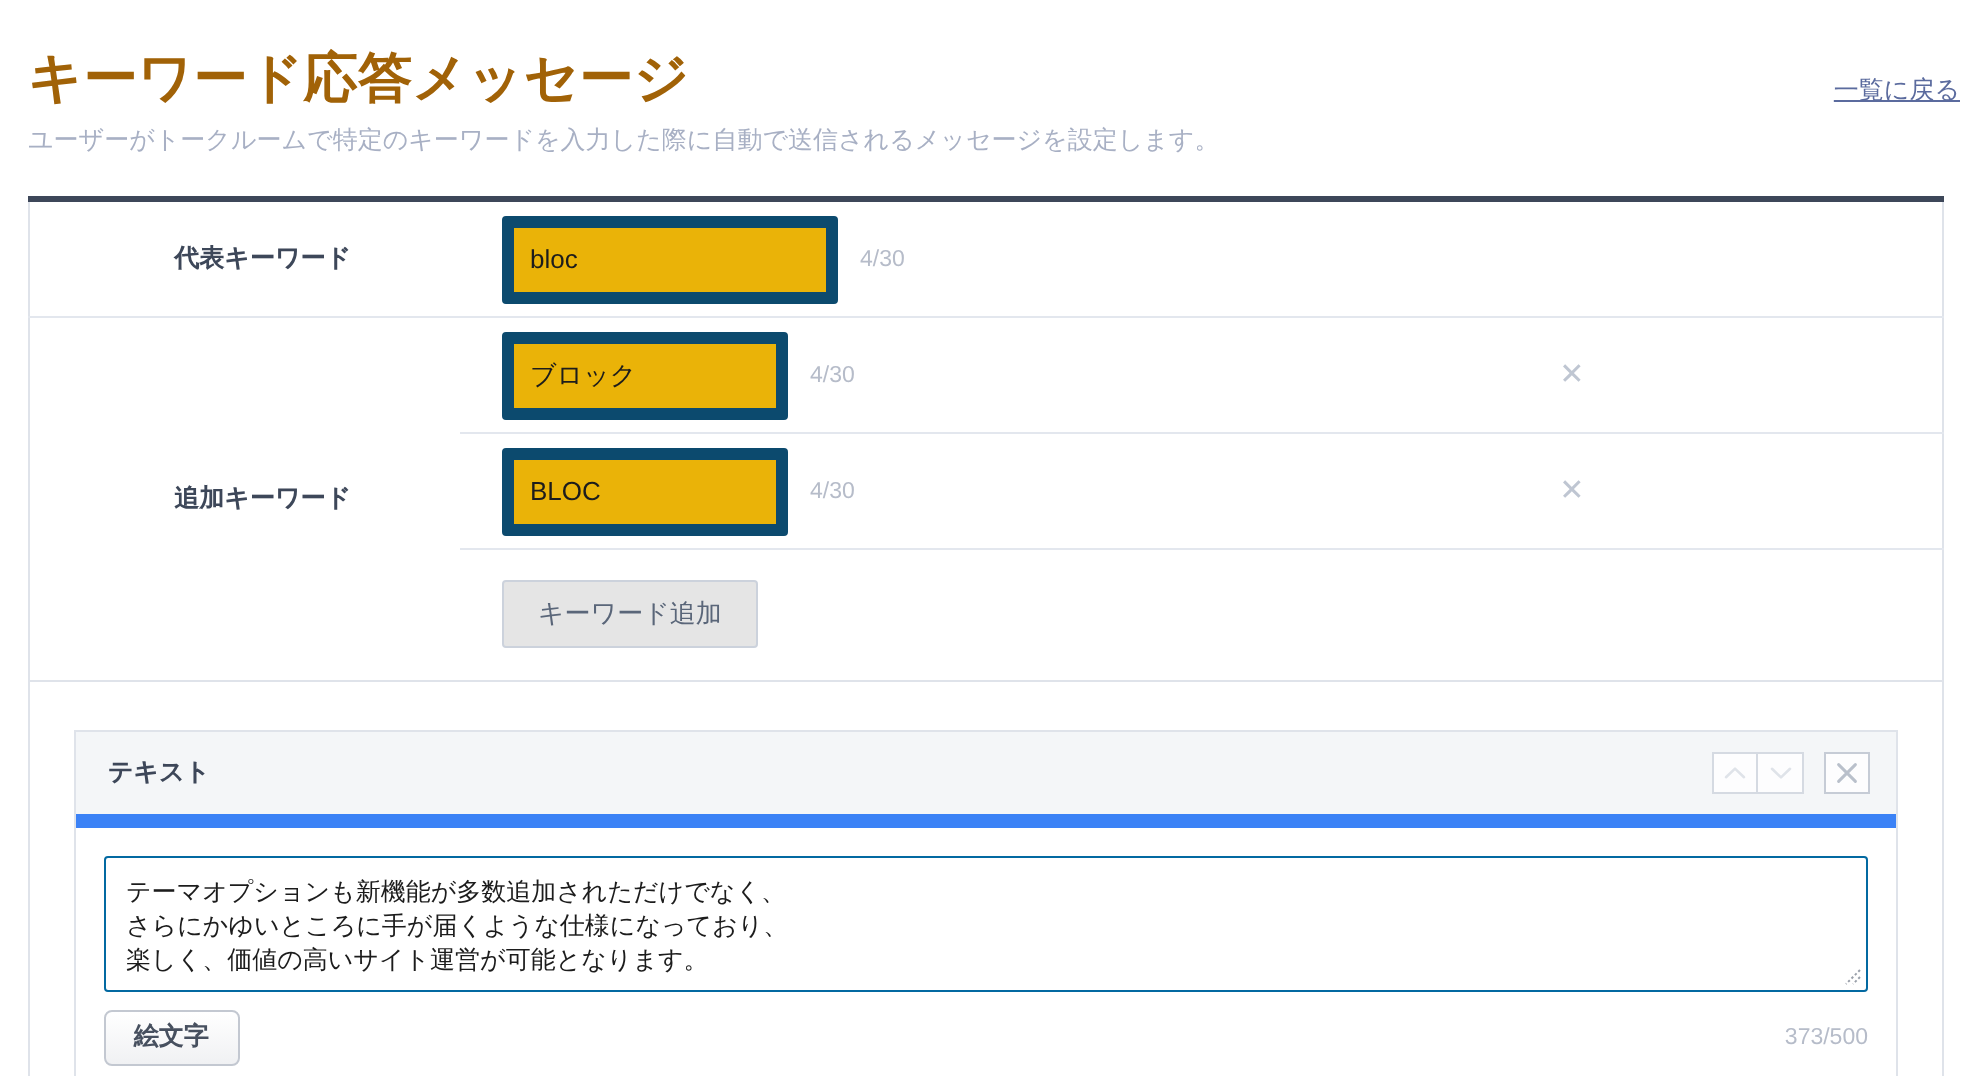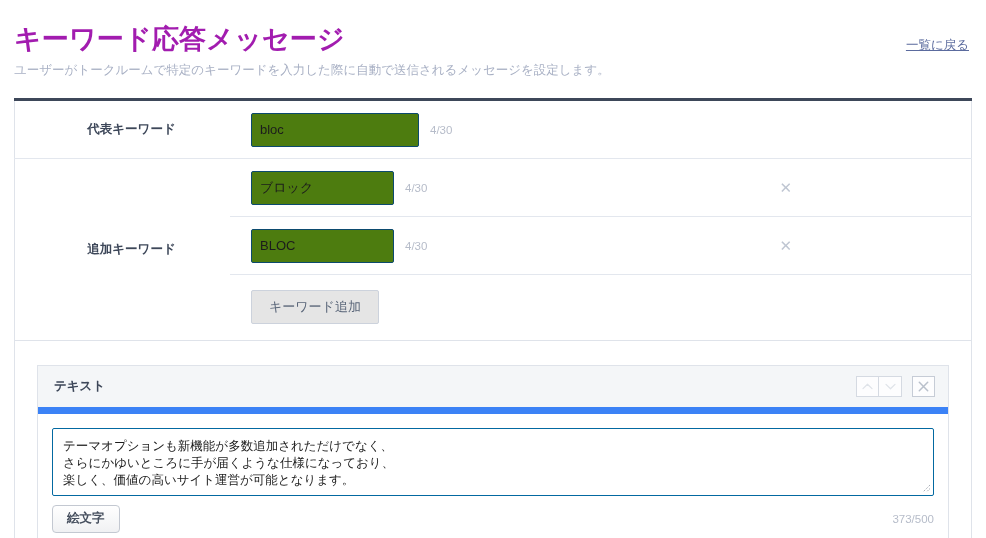--- a/index.html
+++ b/index.html
@@ -23,34 +23,34 @@
   }
 
   
   .header {
     position: relative;
     padding: 22px 14px 0 14px;
   }
   .page-title {
     font-size: 27px;
     font-weight: bold;
-    color: #a21caf;
+    color: #a16207;
     letter-spacing: 0.2px;
     margin: 0;
     line-height: 34px;
   }
   .page-subtitle {
     font-size: 12.5px;
     color: #a8b0c4;
     margin: 5px 0 0 0;
     line-height: 18px;
   }
   .back-link {
     position: absolute;
-    right: 17px;
+    right: 6px;
     top: 37px;
     font-size: 12.5px;
     color: #5b6b9e;
     text-decoration: underline;
     cursor: pointer;
   }
 
   
   .form-table {
     margin: 19px 14px 0 14px;
@@ -84,23 +84,23 @@
     padding: 0 0 0 21px;
     height: 57px;
   }
   .field-inner {
     display: flex;
     align-items: center;
   }
   .text-input {
     box-sizing: border-box;
     height: 28px;
-    border: 1px solid #0c4a6e;
+    border: 6px solid #0c4a6e;
     border-radius: 2px;
-    background: #4d7c0f;
+    background: #eab308;
     font-size: 13px;
     color: #1c1c1c;
     padding: 16px 8px;
     font-family: "Liberation Sans", "DejaVu Sans", sans-serif;
     outline: none;
   }
   .w-main { width: 168px; }
   .w-add  { width: 143px; }
   .counter {
     font-size: 11.5px;

